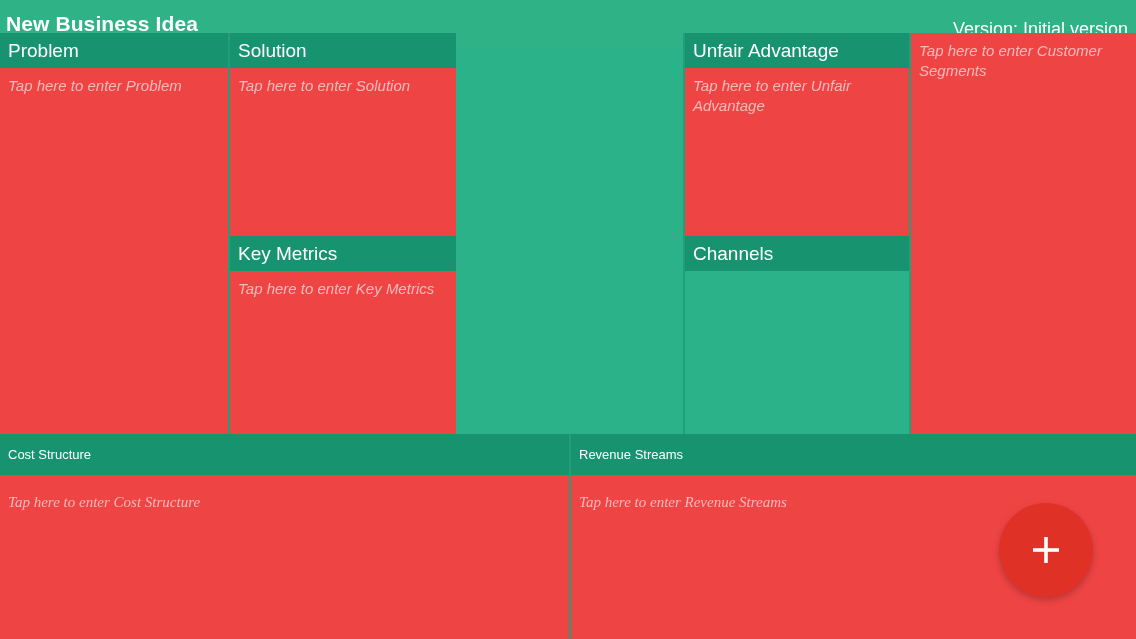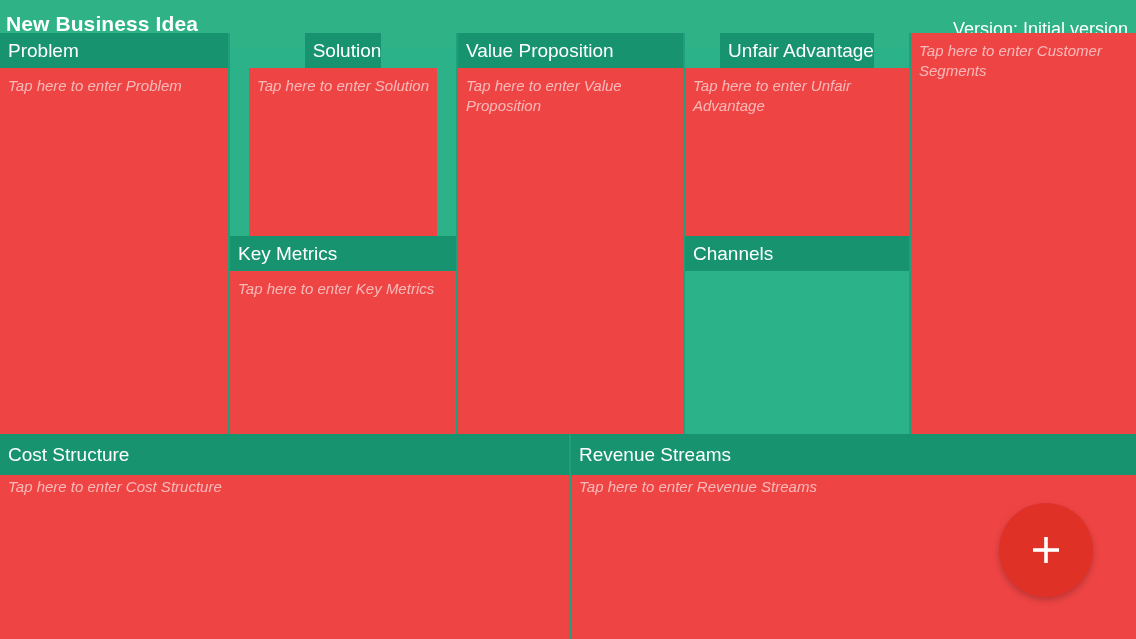--- a/index.html
+++ b/index.html
@@ -112,21 +112,21 @@
     flex-direction: column;
   }
   .pane {
     display: flex;
     flex-direction: column;
     overflow: hidden;
   }
   .pane .field-area { flex: 1 1 auto; }
 
   
-  .pane-top-split { flex: 0 0 203px; align-items: center; }
+  .pane-top-split { flex: 0 0 203px; }
   .pane-bottom-split { flex: 1 1 auto; }
   .pane-full { flex: 1 1 auto; }
 
   
   .bottom-grid {
     position: absolute;
     left: 0;
     top: 434px;
     width: 1136px;
     height: 205px;
@@ -139,22 +139,22 @@
   }
   .bcol-cost    { left: 0px;   width: 569px; }
   .bcol-revenue { left: 569px; width: 567px; border-left: 2px solid #20a07a; }
   .bcol .stack {
     position: absolute;
     left: 0; right: 0; top: 0; bottom: 0;
     display: flex;
     flex-direction: column;
   }
   .bcol .section-header { height: 41px; }
-  .bcol .section-header .header-text { font-size: 19px; }
-  .bcol .field-area { flex: 1 1 auto; padding-top: 2px; }
+  .bcol .section-header .header-text { font-size: 13px; }
+  .bcol .field-area { flex: 1 1 auto; padding-top: 17px; font-family: Liberation Serif, serif; }
 
   
   .fab {
     position: absolute;
     left: 999px;
     top: 503px;
     width: 94px;
     height: 94px;
     border-radius: 50%;
     background: #e03127;
@@ -207,32 +207,20 @@
           <div class="section-header">
             <span class="header-text">Key Metrics</span>
           </div>
           <div class="field-area">
             <div class="placeholder">Tap here to enter Key Metrics</div>
           </div>
         </div>
       </div>
     </div>
 
-    <div class="col col-value with-divider">
-      <div class="stack">
-        <div class="pane pane-full">
-          <div class="section-header">
-            <span class="header-text">Value Proposition</span>
-          </div>
-          <div class="field-area">
-            <div class="placeholder">Tap here to enter Value Proposition</div>
-          </div>
-        </div>
-      </div>
-    </div>
 
     <div class="col col-unfair with-divider">
       <div class="stack">
         <div class="pane pane-top-split">
           <div class="section-header">
             <span class="header-text">Unfair Advantage</span>
           </div>
           <div class="field-area">
             <div class="placeholder">Tap here to enter Unfair Advantage</div>
           </div>

